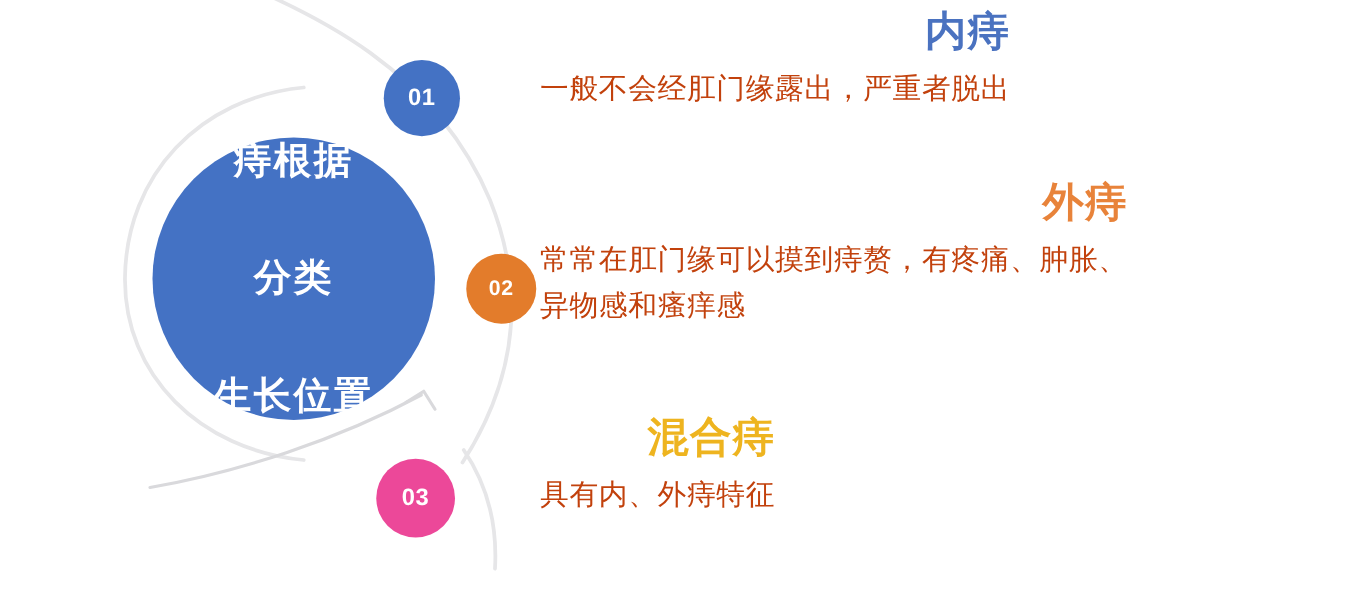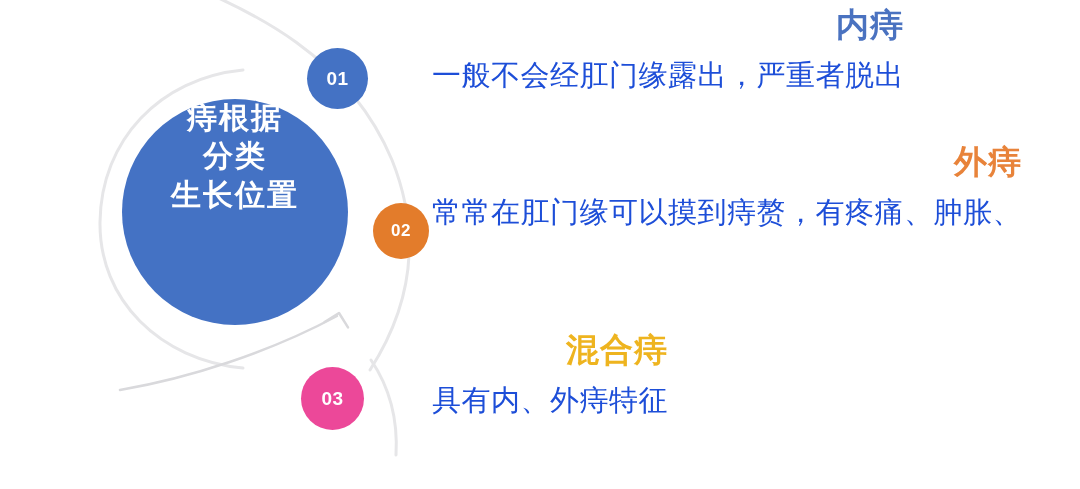--- a/index.html
+++ b/index.html
@@ -27,29 +27,29 @@
     top: 0;
     width: 1080px;
     height: 489px;
     pointer-events: none;
   }
 
   
   .hub-circle {
     position: absolute;
     left: 122px;
-    top: 99px;
+    top: 110px;
     width: 226px;
     height: 226px;
     border-radius: 50%;
     background: #4472c4;
     display: flex;
     flex-direction: column;
     align-items: center;
-    justify-content: flex-start;
+    justify-content: space-between;
   }
   .hub-line {
     color: #ffffff;
     font-size: 30px;
     font-weight: bold;
     line-height: 1.28;
     letter-spacing: 2px;
     text-align: center;
     white-space: nowrap;
   }
@@ -106,22 +106,22 @@
     letter-spacing: 1px;
     margin: 0 0 7px 0;
     text-align: right;
   }
   .title-blue   { color: #4a72c0; }
   .title-orange { color: #e8833a; }
   .title-yellow { color: #eeb41f; }
 
   .section-body {
     font-family: "Liberation Serif", serif;
-    color: #1d4ed8;
-    font-size: 29px;
+    color: #c2410c;
+    font-size: 23px;
     line-height: 1.62;
     letter-spacing: 0.5px;
   }
   .body-line { white-space: nowrap; }
 </style>
 </head>
 <body>
 
 <div id="infographic">
 
@@ -151,20 +151,21 @@
     <div class="section-title title-blue">内痔</div>
     <div class="section-body">
       <div class="body-line">一般不会经肛门缘露出，严重者脱出</div>
     </div>
   </div>
 
   <div class="section section-2">
     <div class="section-title title-orange">外痔</div>
     <div class="section-body">
       <div class="body-line">常常在肛门缘可以摸到痔赘，有疼痛、肿胀、</div>
+      <div class="body-line">异物感和瘙痒感</div>
     </div>
   </div>
 
   <div class="section section-3">
     <div class="section-title title-yellow">混合痔</div>
     <div class="section-body">
       <div class="body-line">具有内、外痔特征</div>
     </div>
   </div>
 

